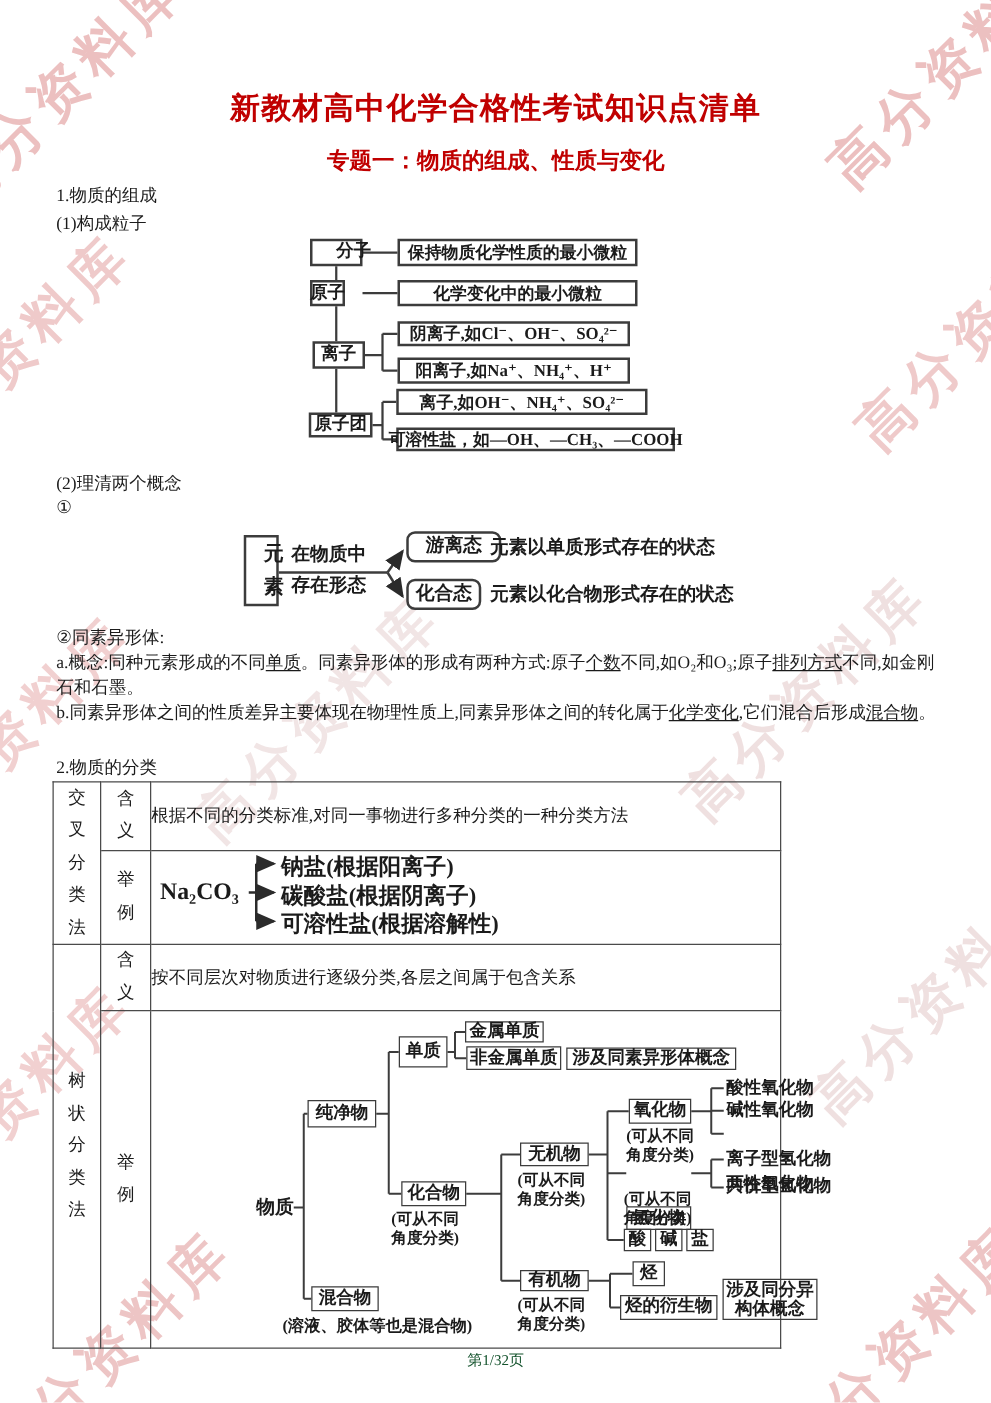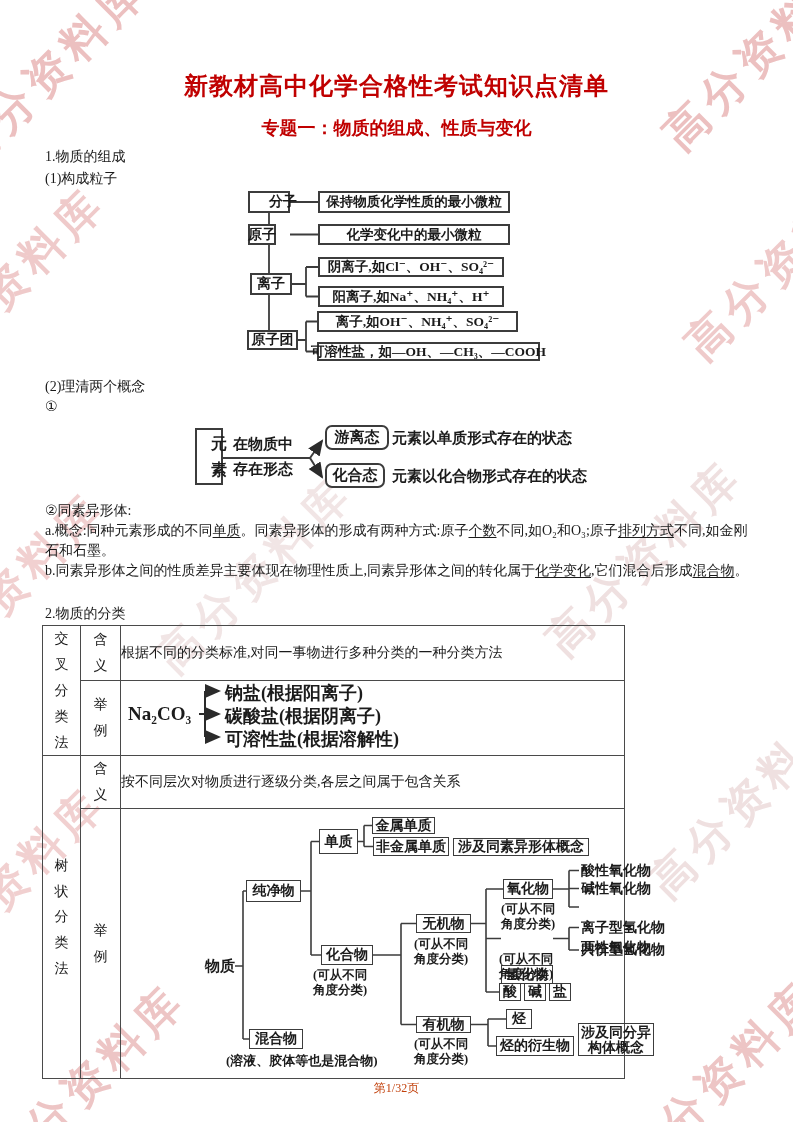--- a/index.html
+++ b/index.html
@@ -52,21 +52,21 @@
     font-size:14px;
   }
   .vert{width:1em;margin:0 auto;text-align:center;line-height:1.85;font-size:14px;word-break:break-all;}
   .meaning{padding:4px 8px;}
   .cellrel{position:relative;width:100%;height:100%;}
   .naitem{position:absolute;font-size:18px;font-weight:bold;white-space:nowrap;line-height:1;}
   .formula{
     position:absolute;font-size:19px;font-weight:bold;white-space:nowrap;
     font-family:"Liberation Serif","DejaVu Sans",serif;
   }
-  .footer{width:100%;text-align:center;font-size:12px;color:#c2410c;}
+  .footer{width:100%;text-align:center;font-size:12px;color:#14532d;}
   .d2lbl{position:absolute;font-size:15px;font-weight:bold;line-height:1;white-space:nowrap;}
   .d2desc{position:absolute;font-size:15px;font-weight:bold;line-height:1;white-space:nowrap;}
 </style>
 </head>
 <body>
 
 <div id="wm-layer">
   <span class="wm" style="left:50px;top:72px;color:rgba(223,150,150,.60);">高分资料库</span>
   <span class="wm" style="left:762px;top:52px;color:rgba(223,150,150,.60);">高分资料库</span>
   <span class="wm" style="left:8px;top:285px;color:rgba(223,150,150,.50);">高分资料库</span>
@@ -116,21 +116,21 @@
           <path d="M0,0 L8,3.5 L0,7 Z" fill="#2b2b2b"></path>
         </marker>
       </defs>
       <path d="M183 38 L270 38" stroke="#3c3c3c" stroke-width="2" fill="none"></path>
       <path d="M270 38 L282 21" stroke="#3c3c3c" stroke-width="2" fill="none" marker-end="url(#ah1)"></path>
       <path d="M270 38 L282 57" stroke="#3c3c3c" stroke-width="2" fill="none" marker-end="url(#ah1)"></path>
     </svg>
     <div class="bx" style="left:155px;top:8px;width:28px;height:57px;font-size:16px;white-space:normal;text-align:center;line-height:1.6;padding-left:20px;">元素</div>
     <div class="d2lbl" style="left:193px;top:17px;">在物质中</div>
     <div class="d2lbl" style="left:193px;top:42px;">存在形态</div>
-    <div class="bx rounded" style="left:285px;top:5px;width:64px;height:25px;font-size:15px;">游离态</div>
+    <div class="bx rounded" style="left:285px;top:5px;width:76px;height:25px;font-size:15px;">游离态</div>
     <div class="d2desc" style="left:352px;top:11px;">元素以单质形式存在的状态</div>
     <div class="bx rounded" style="left:285px;top:43px;width:60px;height:25px;font-size:15px;">化合态</div>
     <div class="d2desc" style="left:352px;top:49px;">元素以化合物形式存在的状态</div>
   </div>
 
   <div class="abs para" style="left:45px;top:501px;width:707px;">
     <div>②同素异形体:</div>
     <div><span>a.概念:同种元素形成的不同</span><span class="u">单质</span><span>。同素异形体的形成有两种方式:原子</span><span class="u">个数</span><span>不同,如O₂和O₃;原子</span><span class="u">排列方式</span><span>不同,如金刚石和石墨。</span></div>
     <div><span>b.同素异形体之间的性质差异主要体现在物理性质上,同素异形体之间的转化属于</span><span class="u">化学变化</span><span>,它们混合后形成</span><span class="u">混合物</span><span>。</span></div>
   </div>

